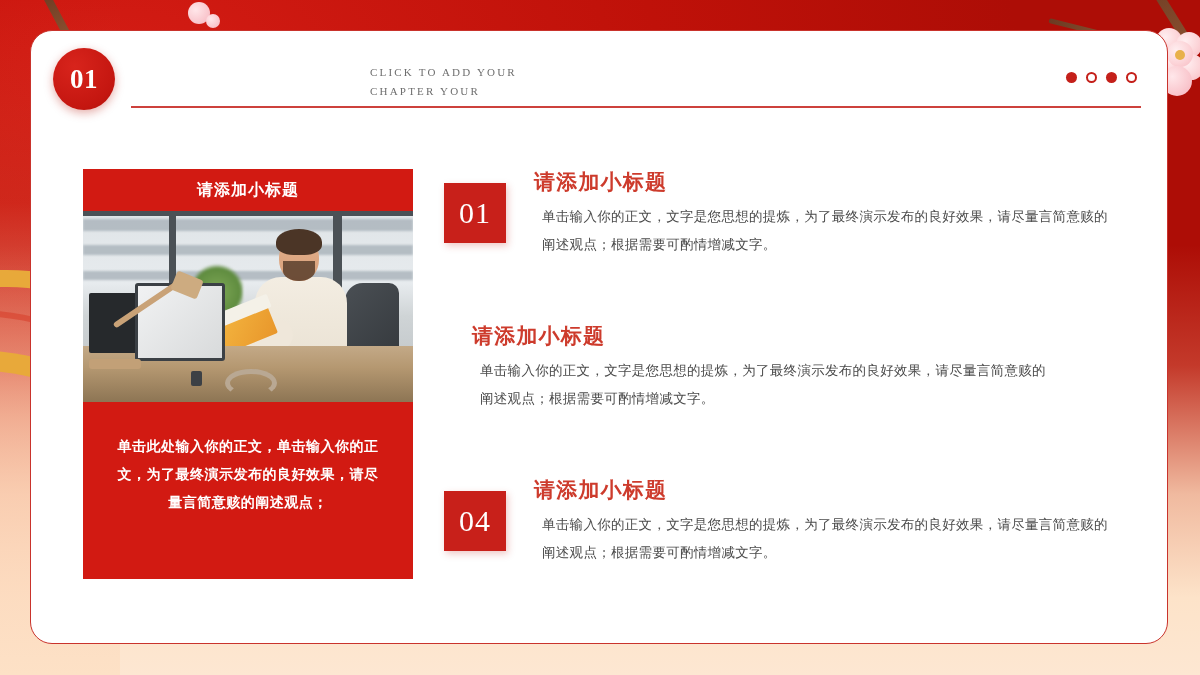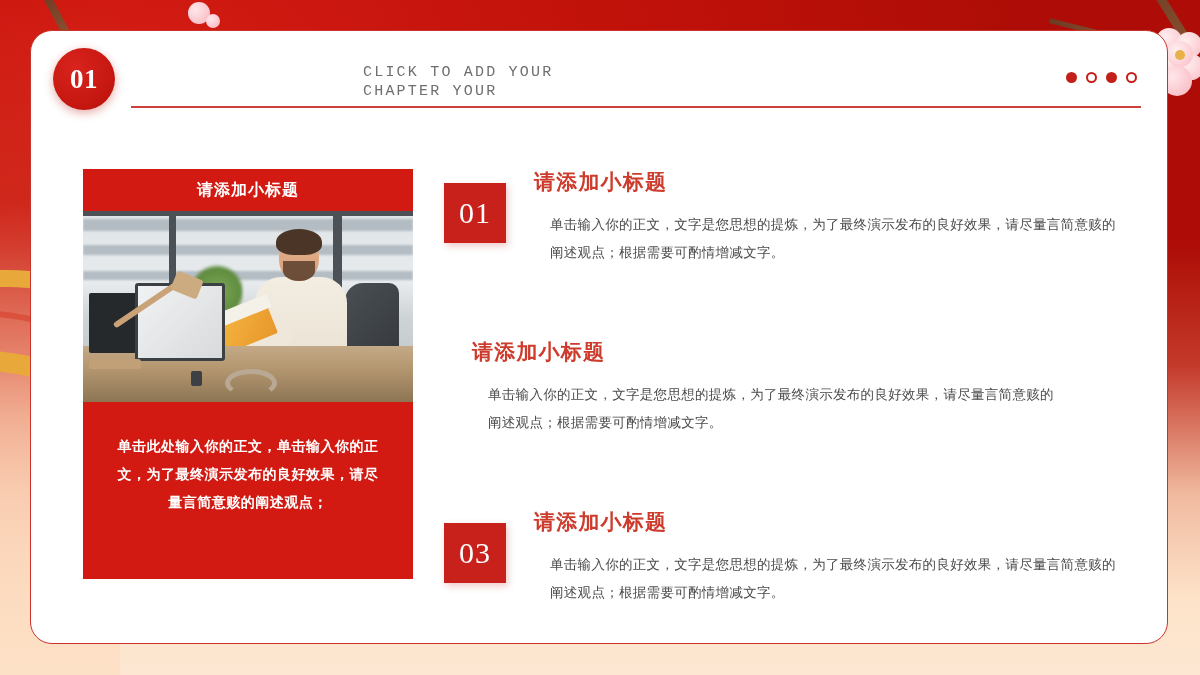--- a/index.html
+++ b/index.html
@@ -152,24 +152,24 @@
     font-family: "Liberation Serif", "DejaVu Serif", serif;
     font-size: 40px;
     font-weight: 700;
     color: #c0241c;
     letter-spacing: 2px;
     line-height: 48px;
     white-space: nowrap;
   }
   .chapter-sub {
     position: absolute;
-    left: 332px;
+    left: 339px;
     top: 32px;
-    font-family: Liberation Mono, monospace;
-    font-size: 15px;
+    font-family: Liberation Serif, serif;
+    font-size: 11px;
     color: #6e6e6e;
     letter-spacing: 2.2px;
     line-height: 19px;
   }
   .dots {
     position: absolute;
     right: 30px;
     top: 41px;
     display: flex;
     gap: 9px;
@@ -428,21 +428,21 @@
     font-family: "Liberation Serif", "DejaVu Serif", serif;
     letter-spacing: 1.2px;
     margin: 0 0 7px 0;
     line-height: 26px;
   }
   .item-desc {
     color: #4a4a4a;
     font-size: 13.5px;
     line-height: 28px;
     letter-spacing: 0.3px;
-    margin: 16px;
+    margin: 8px;
     max-width: 570px;
   }
 </style>
 </head>
 <body>
 
 <div class="slide">
 
   <div class="bg-red"></div>
   <div class="bg-fade-bottom"></div>
@@ -560,21 +560,21 @@
 
       <div class="list-item">
         <div class="item-body">
           <p class="item-title">请添加小标题</p>
           <p class="item-desc">单击输入你的正文，文字是您思想的提炼，为了最终演示发布的良好效果，请尽量言简意赅的阐述观点；根据需要可酌情增减文字。</p>
         </div>
       </div>
 
       <div class="list-item">
         <div class="item-num">
-          <span>03</span>
+          <span>04</span>
         </div>
         <div class="item-body">
           <p class="item-title">请添加小标题</p>
           <p class="item-desc">单击输入你的正文，文字是您思想的提炼，为了最终演示发布的良好效果，请尽量言简意赅的阐述观点；根据需要可酌情增减文字。</p>
         </div>
       </div>
 
     </div>
 
   </div>

